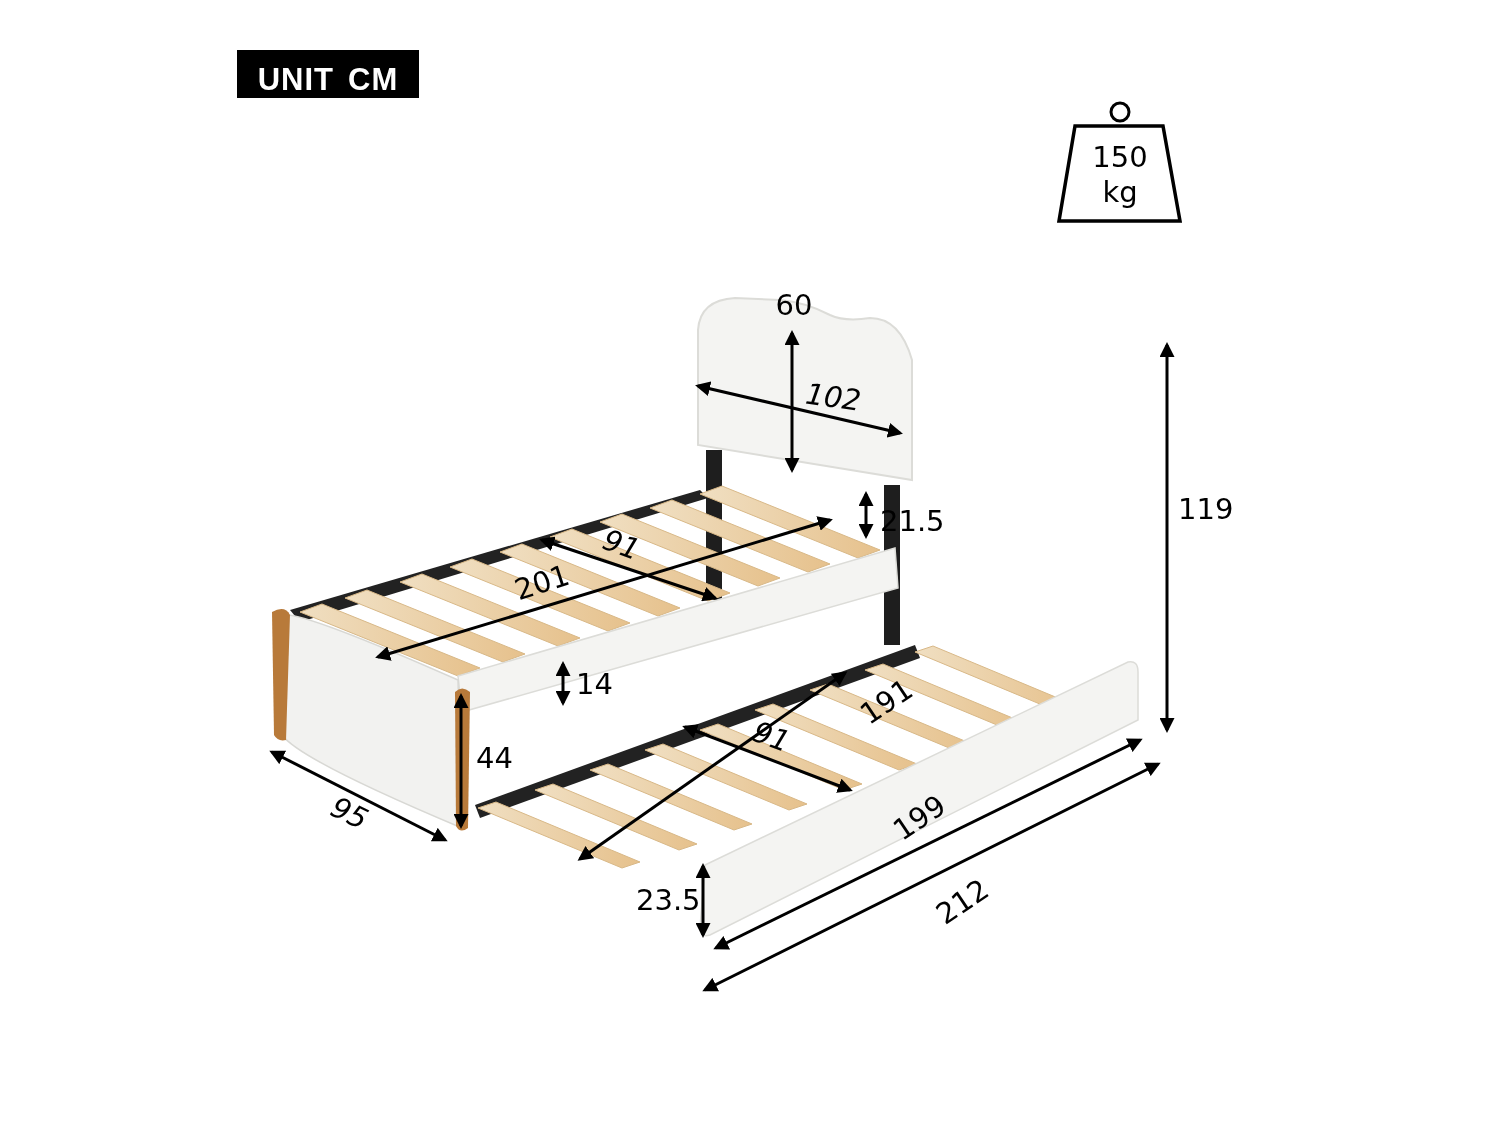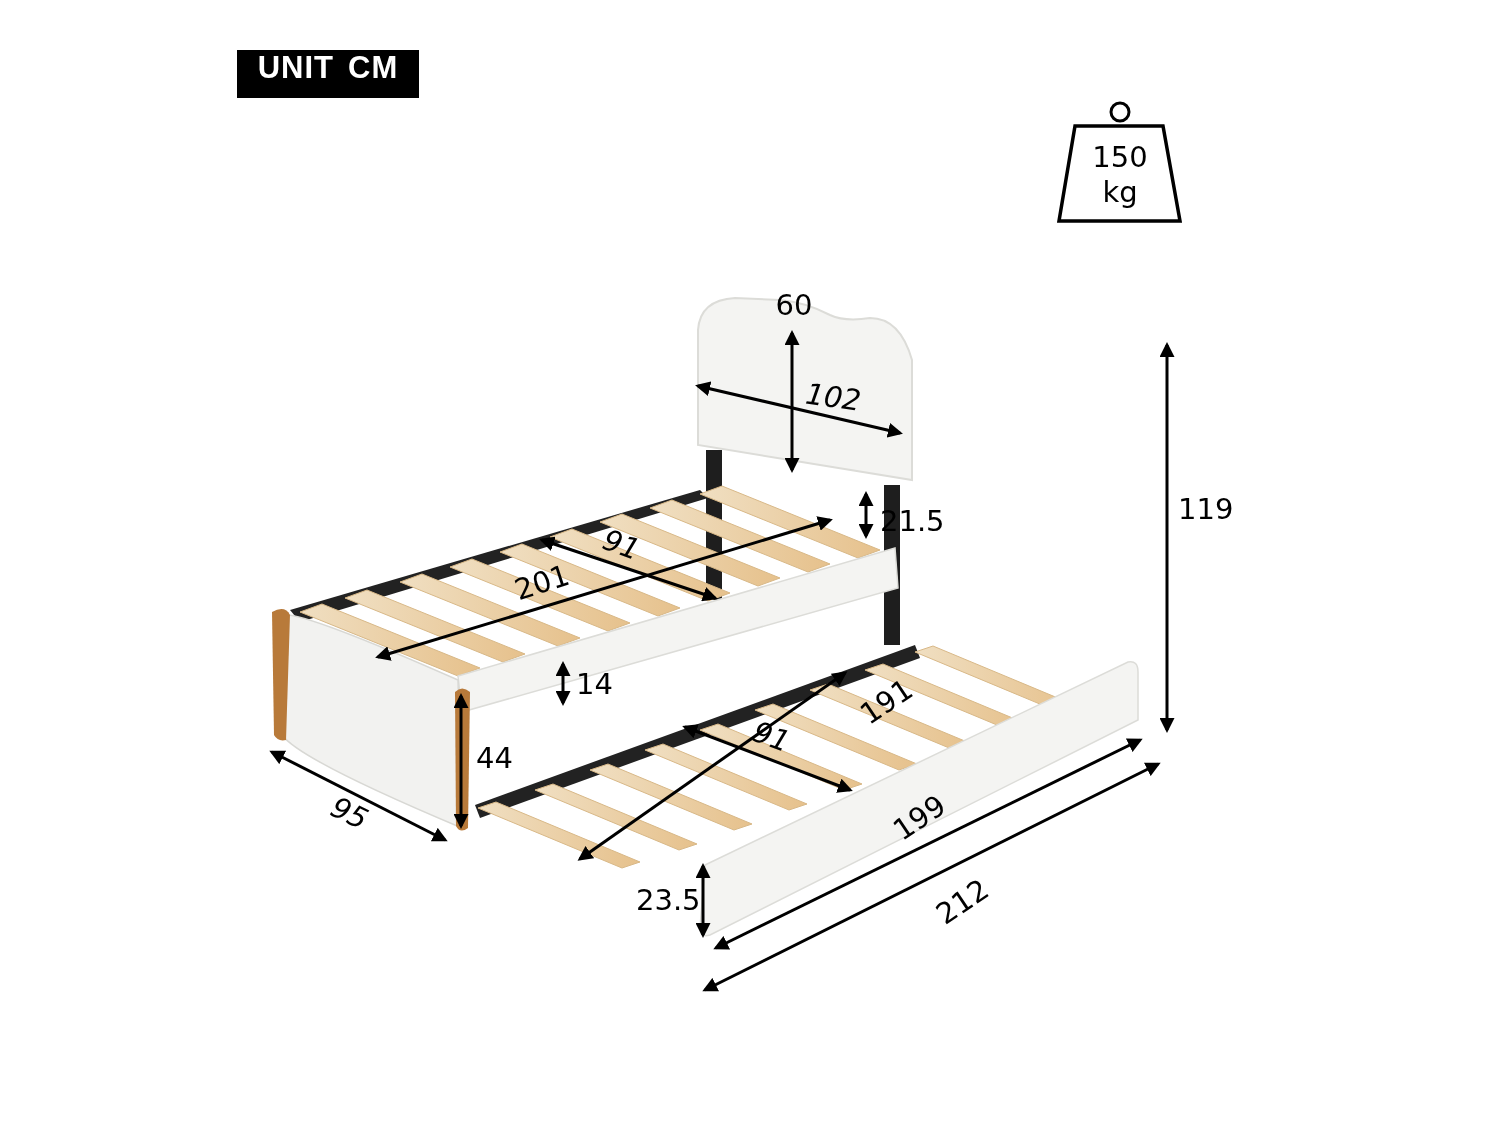--- a/index.html
+++ b/index.html
@@ -1,20 +1,20 @@
 <!DOCTYPE html>
 <html><head>
 <meta charset="utf-8">
 <style>
   html, body { margin: 0; padding: 0; background: #ffffff; }
   body { width: 1500px; height: 1125px; position: relative; overflow: hidden;
          font-family: "Liberation Sans", "DejaVu Sans", sans-serif; }
   .unit-badge { position: absolute; left: 237px; top: 50px; width: 182px; height: 48px;
                 background: #000; color: #fff; font-weight: bold; font-size: 31px;
-                display: flex; align-items: flex-start; justify-content: center; letter-spacing: 1px; }
+                display: flex; align-items: flex-end; justify-content: center; letter-spacing: 1px; }
   .unit-badge span { margin: 0 7px; }
   svg.diagram { position: absolute; left: 0; top: 0; }
   .lbl { font-family: "DejaVu Sans", "Liberation Sans", sans-serif; font-size: 29px; fill: #000; }
   .lbl-it { font-style: italic; }
 </style>
 </head>
 <body>
 
 <div class="unit-badge">
   <span>UNIT</span>

